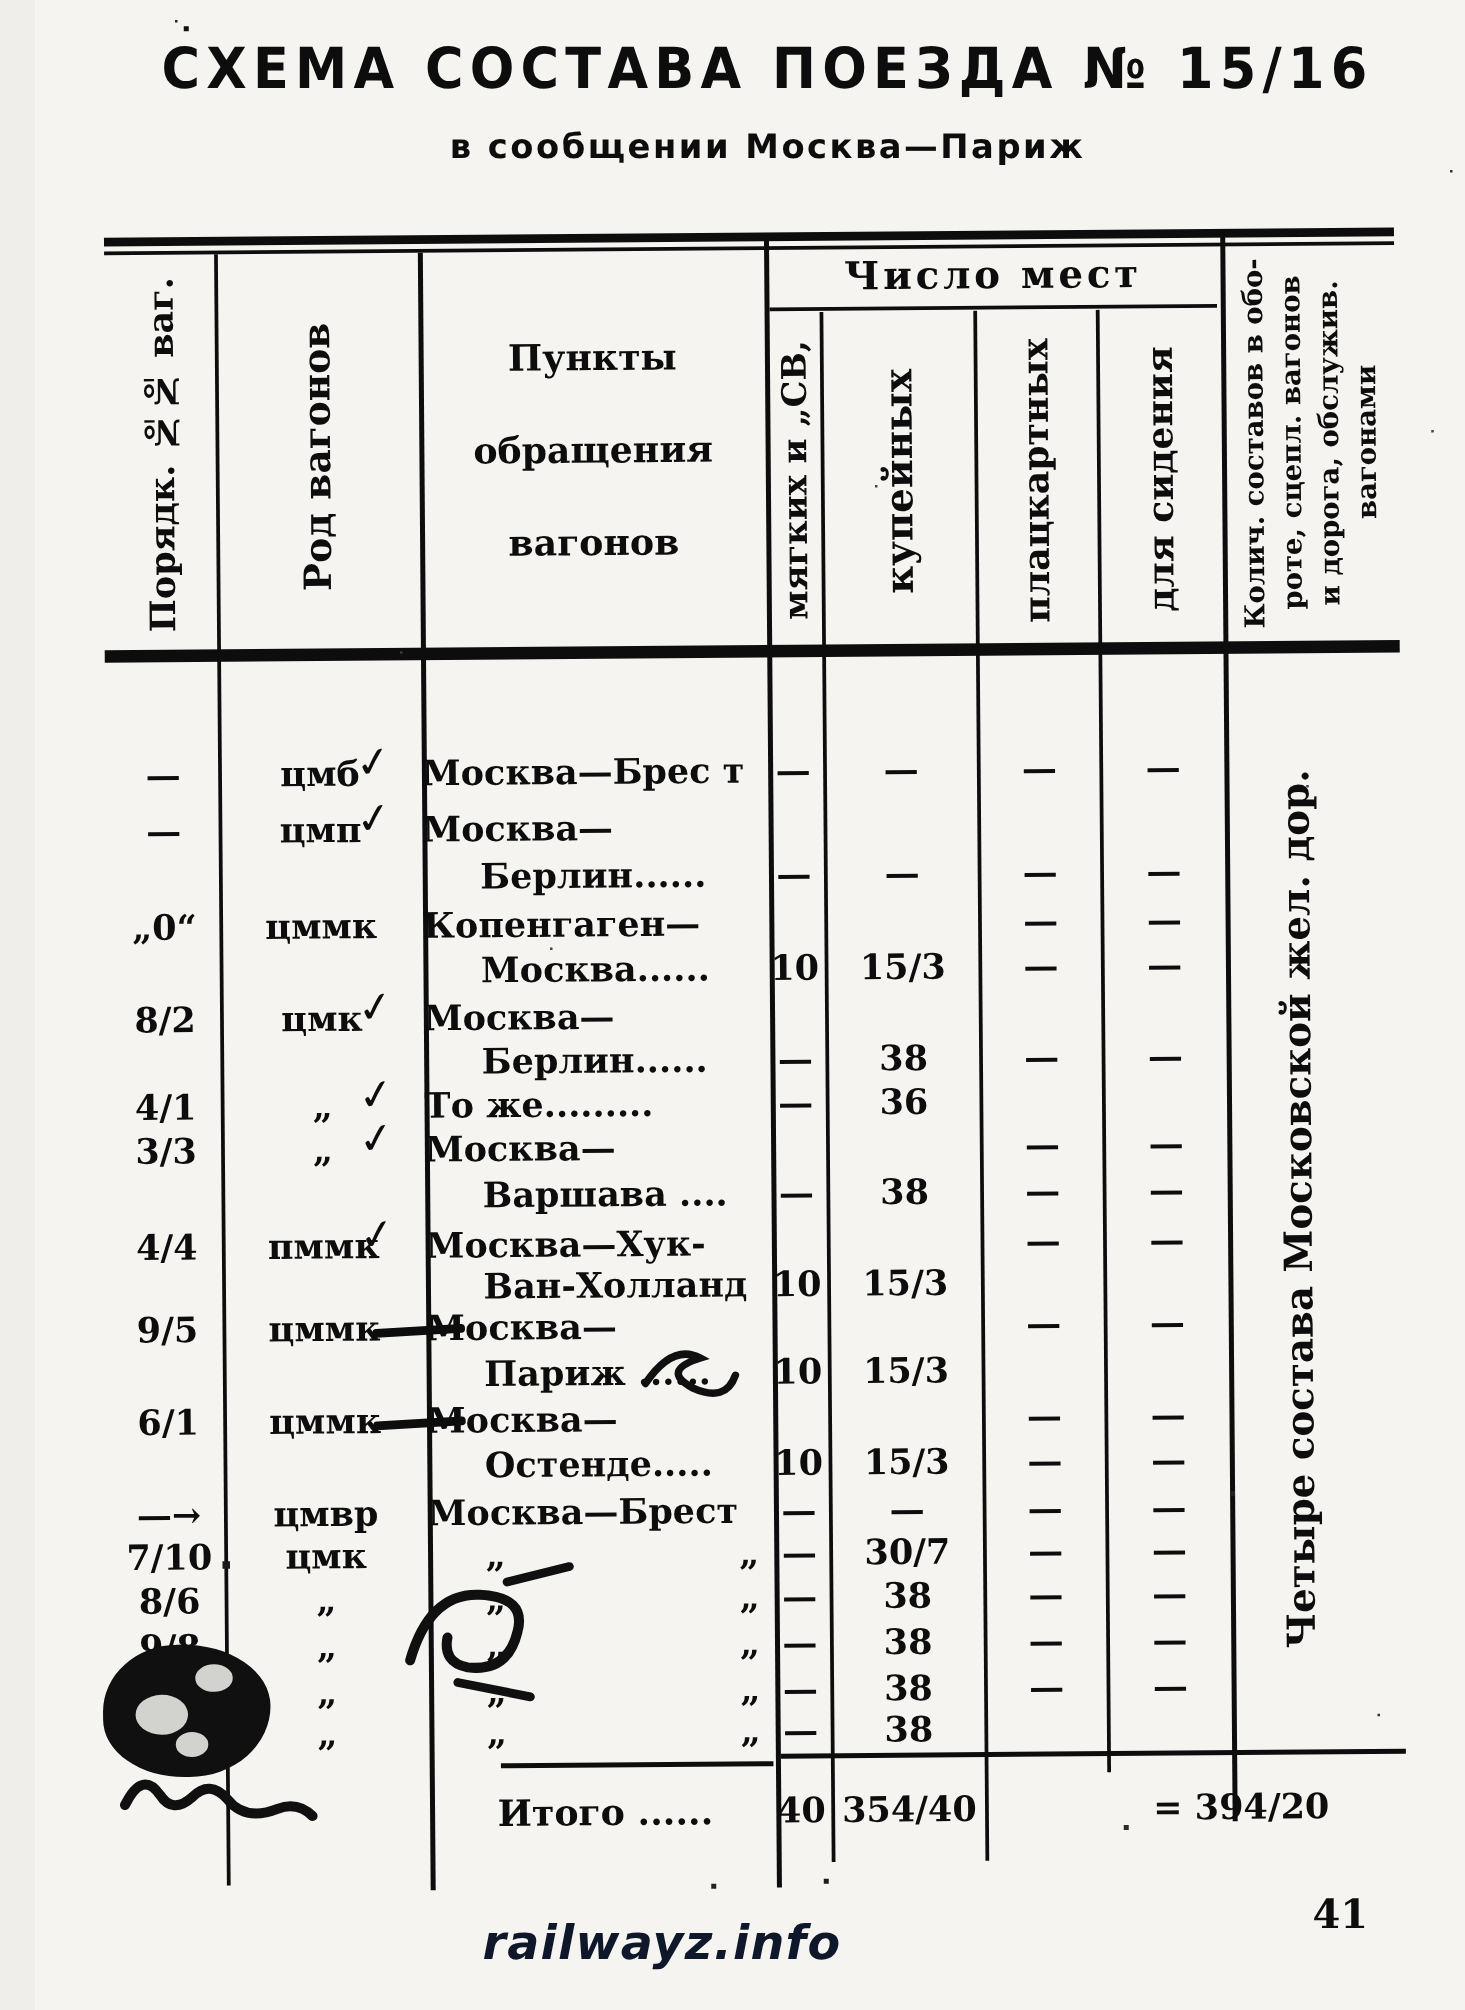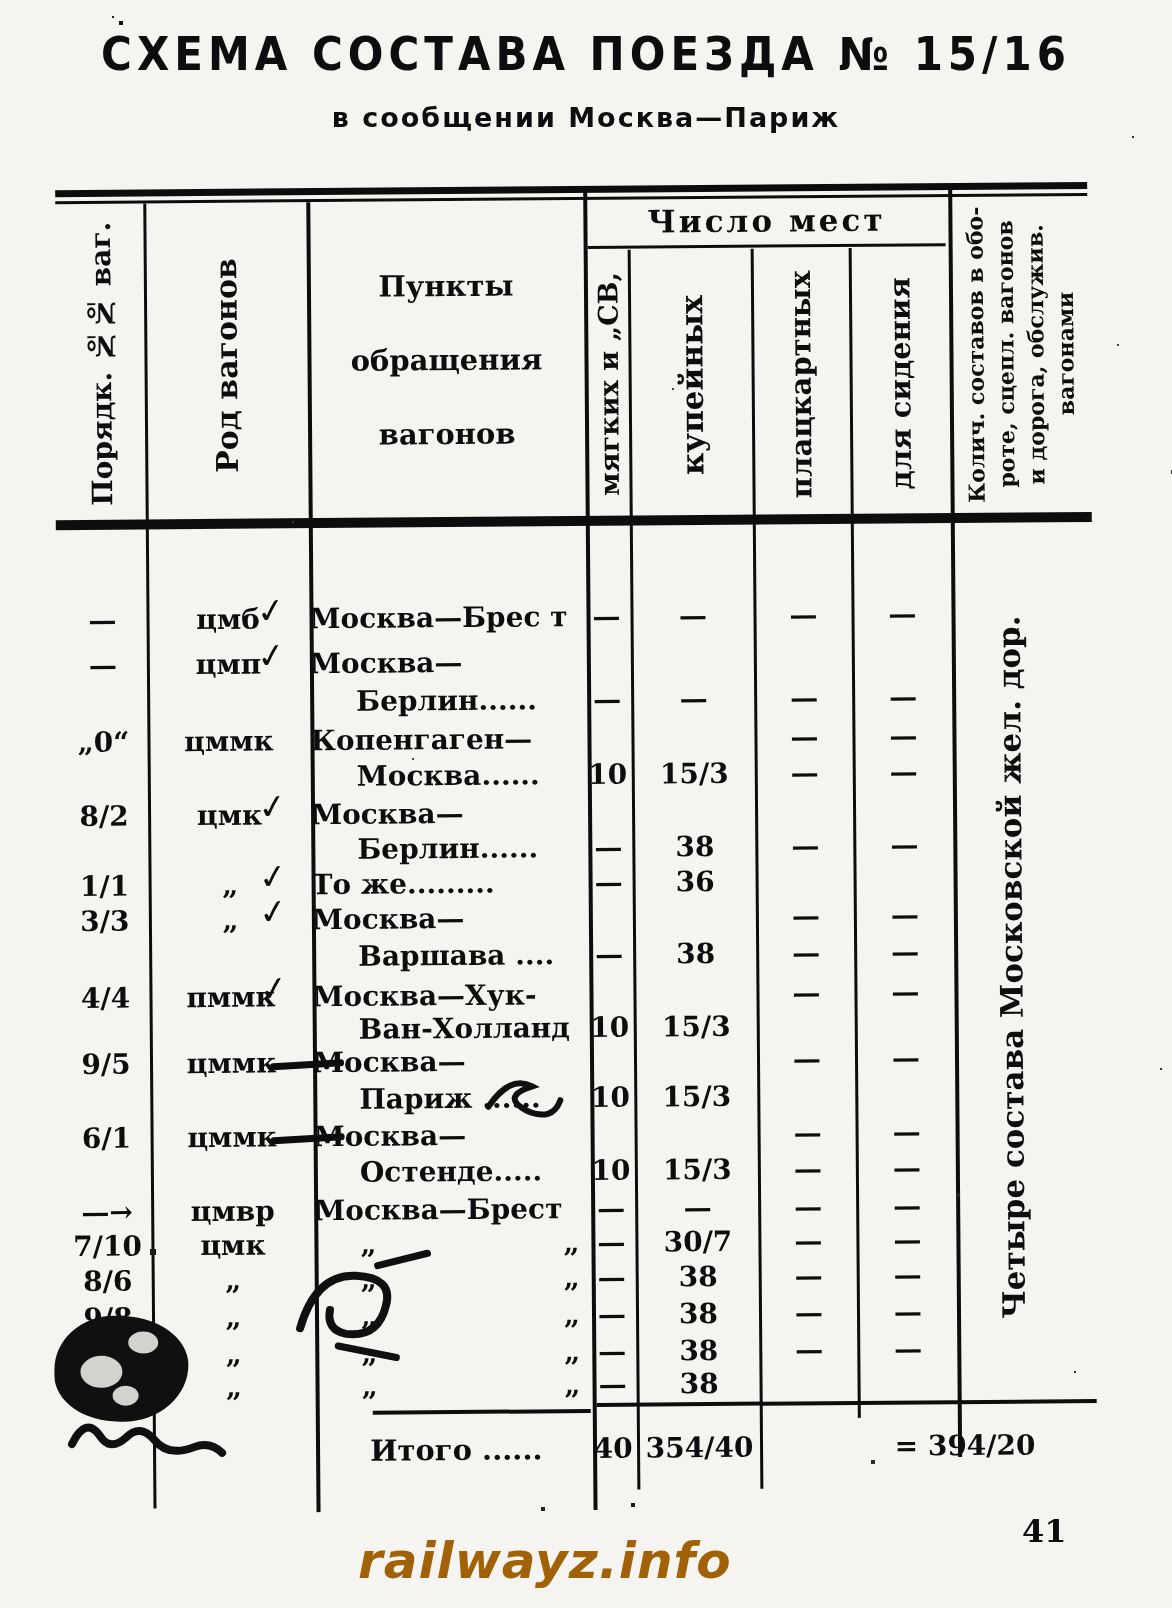--- a/index.html
+++ b/index.html
@@ -1,18 +1,18 @@
 <!DOCTYPE html>
 <html><head>
 <meta charset="utf-8">
 <style>
   html,body{margin:0;padding:0;}
   body{width:1172px;height:1608px;background:#efeeea;overflow:hidden;position:relative;
        font-family:"DejaVu Serif", serif;color:#0d0d0d;}
-  .page{position:absolute;inset:0;background:#f5f4f0;}
+  .page{position:absolute;inset:0;background:#f5f4f0;margin-left:28px;}
   .abs{position:absolute;}
   
   .title{left:0;top:30px;width:1172px;text-align:center;font-family:"DejaVu Sans",sans-serif;
          font-weight:bold;font-size:42px;letter-spacing:5px;transform:scaleY(1.08);}
   .subtitle{left:0;top:102px;width:1172px;text-align:center;font-family:"DejaVu Sans",sans-serif;
             font-weight:bold;font-size:27px;letter-spacing:2px;}
   
   .table{position:absolute;left:0;top:0;width:1172px;height:1608px;transform:rotate(-0.45deg);}
   .hrule{position:absolute;background:#0d0d0d;}
   .vrule{position:absolute;background:#0d0d0d;}
@@ -37,21 +37,21 @@
               font-size:34px;font-weight:bold;transform:rotate(-8deg);}
   .mark-stroke{position:absolute;left:208px;top:15px;width:74px;height:7px;background:#0d0d0d;
                transform:rotate(-3deg);border-radius:3px;}
   
   .t-label{position:absolute;left:305px;width:230px;font-size:29px;font-weight:bold;}
   
   .side-note{font-size:31px;}
   
   .pageno{font-size:32px;font-weight:bold;}
   .watermark{font-family:"DejaVu Sans",sans-serif;font-style:italic;font-weight:bold;
-             font-size:50px;letter-spacing:1px;color:#a16207;}
+             font-size:38px;letter-spacing:1px;color:#0f172a;}
   
   .blot{background:#101010;}
   .blot .gap{position:absolute;background:#f5f4f0;border-radius:50%;opacity:.85;}
   svg.scribble{position:absolute;overflow:visible;}
   .speckles{width:2px;height:2px;background:#222;left:112px;top:16px;
     box-shadow: 8px 6px 0 1px #111, 1020px 120px 0 0 #333, 1060px 455px 0 1px #2a2a2a,
     1062px 645px 0 0 #333, 1085px 905px 0 1px #2f2f2f, 1048px 1052px 0 0 #333,
     1005px 328px 0 0 #444, 180px 505px 0 0 #3a3a3a, 430px 1492px 0 1px #222,
     520px 1488px 0 1px #1c1c1c, 845px 1178px 0 1px #222, 300px 742px 0 0 #444,
     962px 1355px 0 0 #333, 905px 612px 0 0 #444, 40px 1235px 0 2px #1a1a1a,
@@ -162,21 +162,21 @@
           <span class="mark-check">✓</span>
         </div>
         <div class="row" style="top: 831px;">
           <span class="cell c3 ind">Берлин......</span>
           <span class="cell c4">—</span>
           <span class="cell c5">38</span>
           <span class="cell c6">—</span>
           <span class="cell c7">—</span>
         </div>
         <div class="row" style="top: 866px;">
-          <span class="cell c1">1/1</span>
+          <span class="cell c1">4/1</span>
           <span class="cell c2">„</span>
           <span class="cell c3">То же.........</span>
           <span class="cell c4">—</span>
           <span class="cell c5">36</span>
           <span class="mark-check">✓</span>
         </div>
         <div class="row" style="top: 901px;">
           <span class="cell c1">3/3</span>
           <span class="cell c2">„</span>
           <span class="cell c3">Москва—</span>

